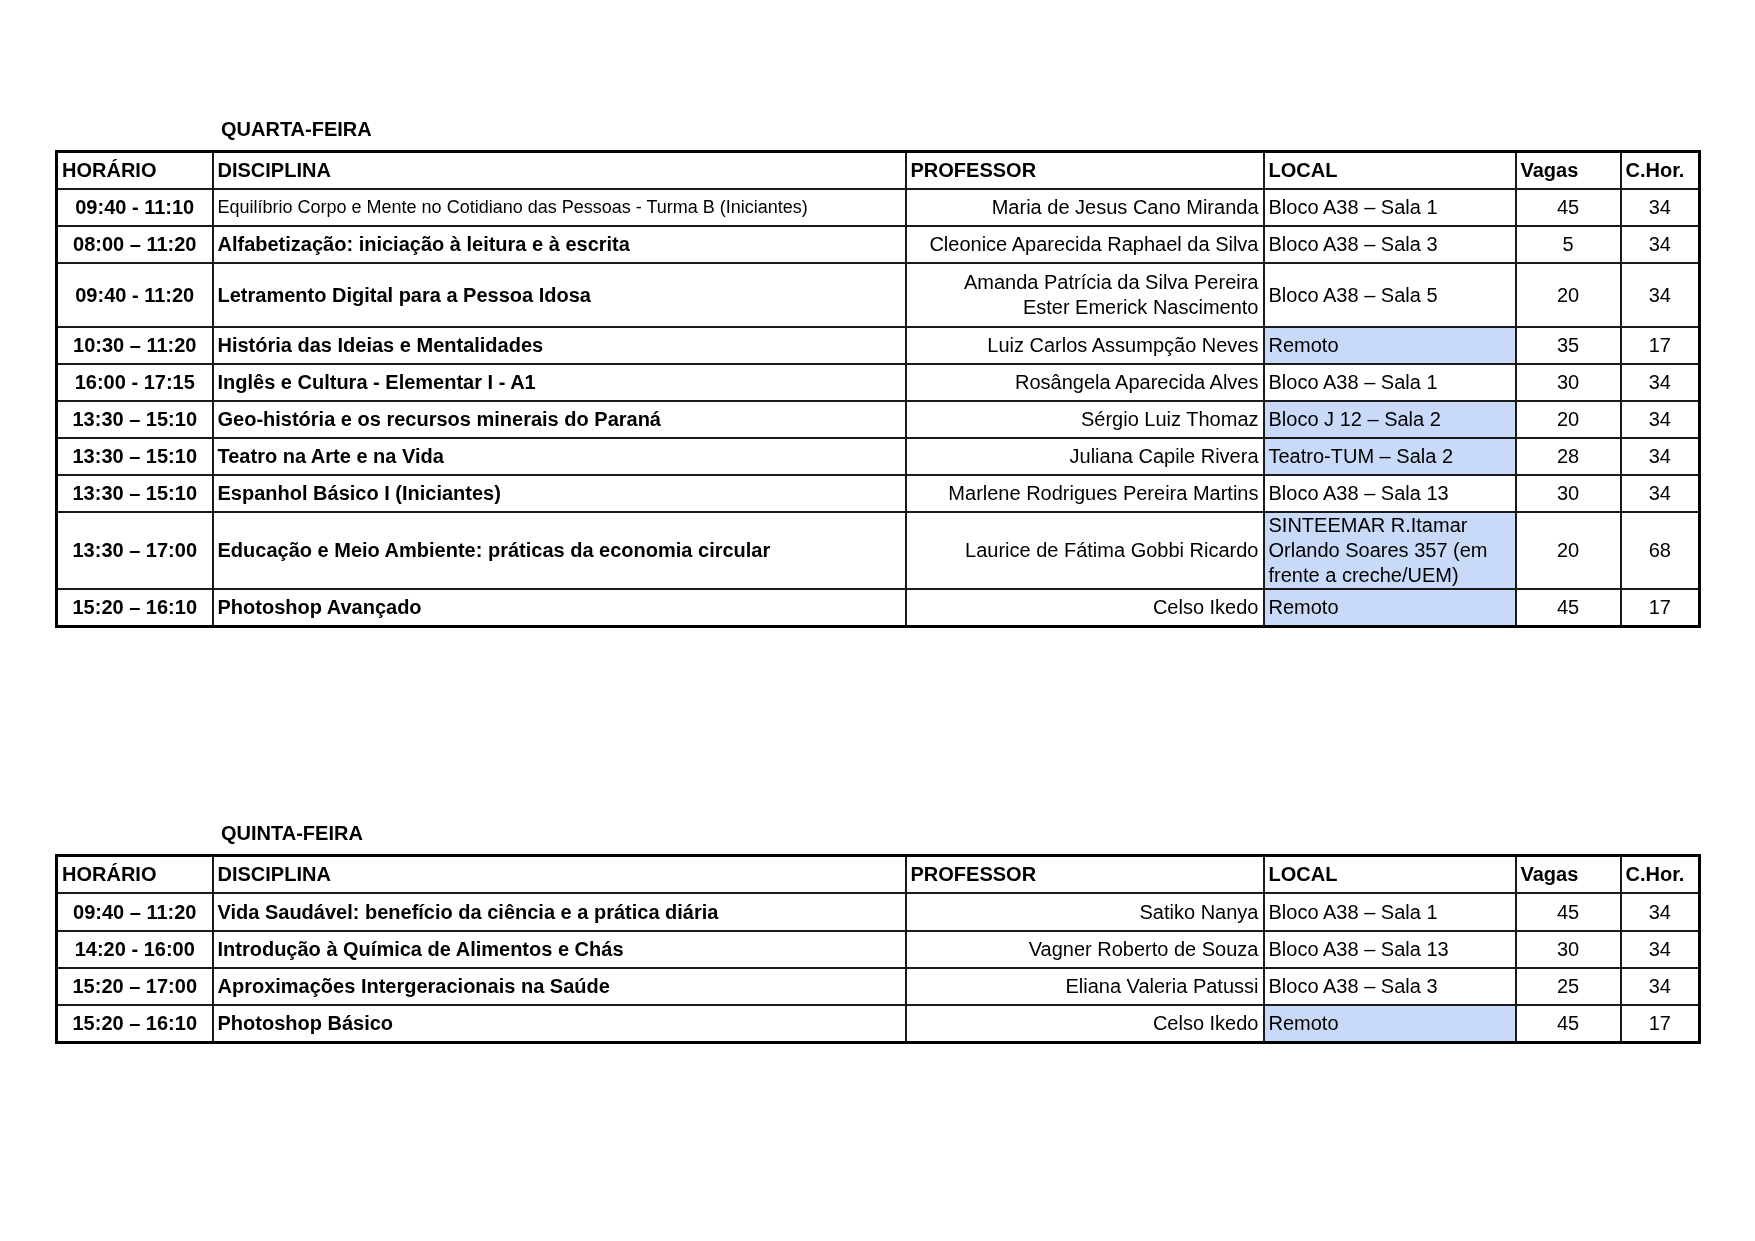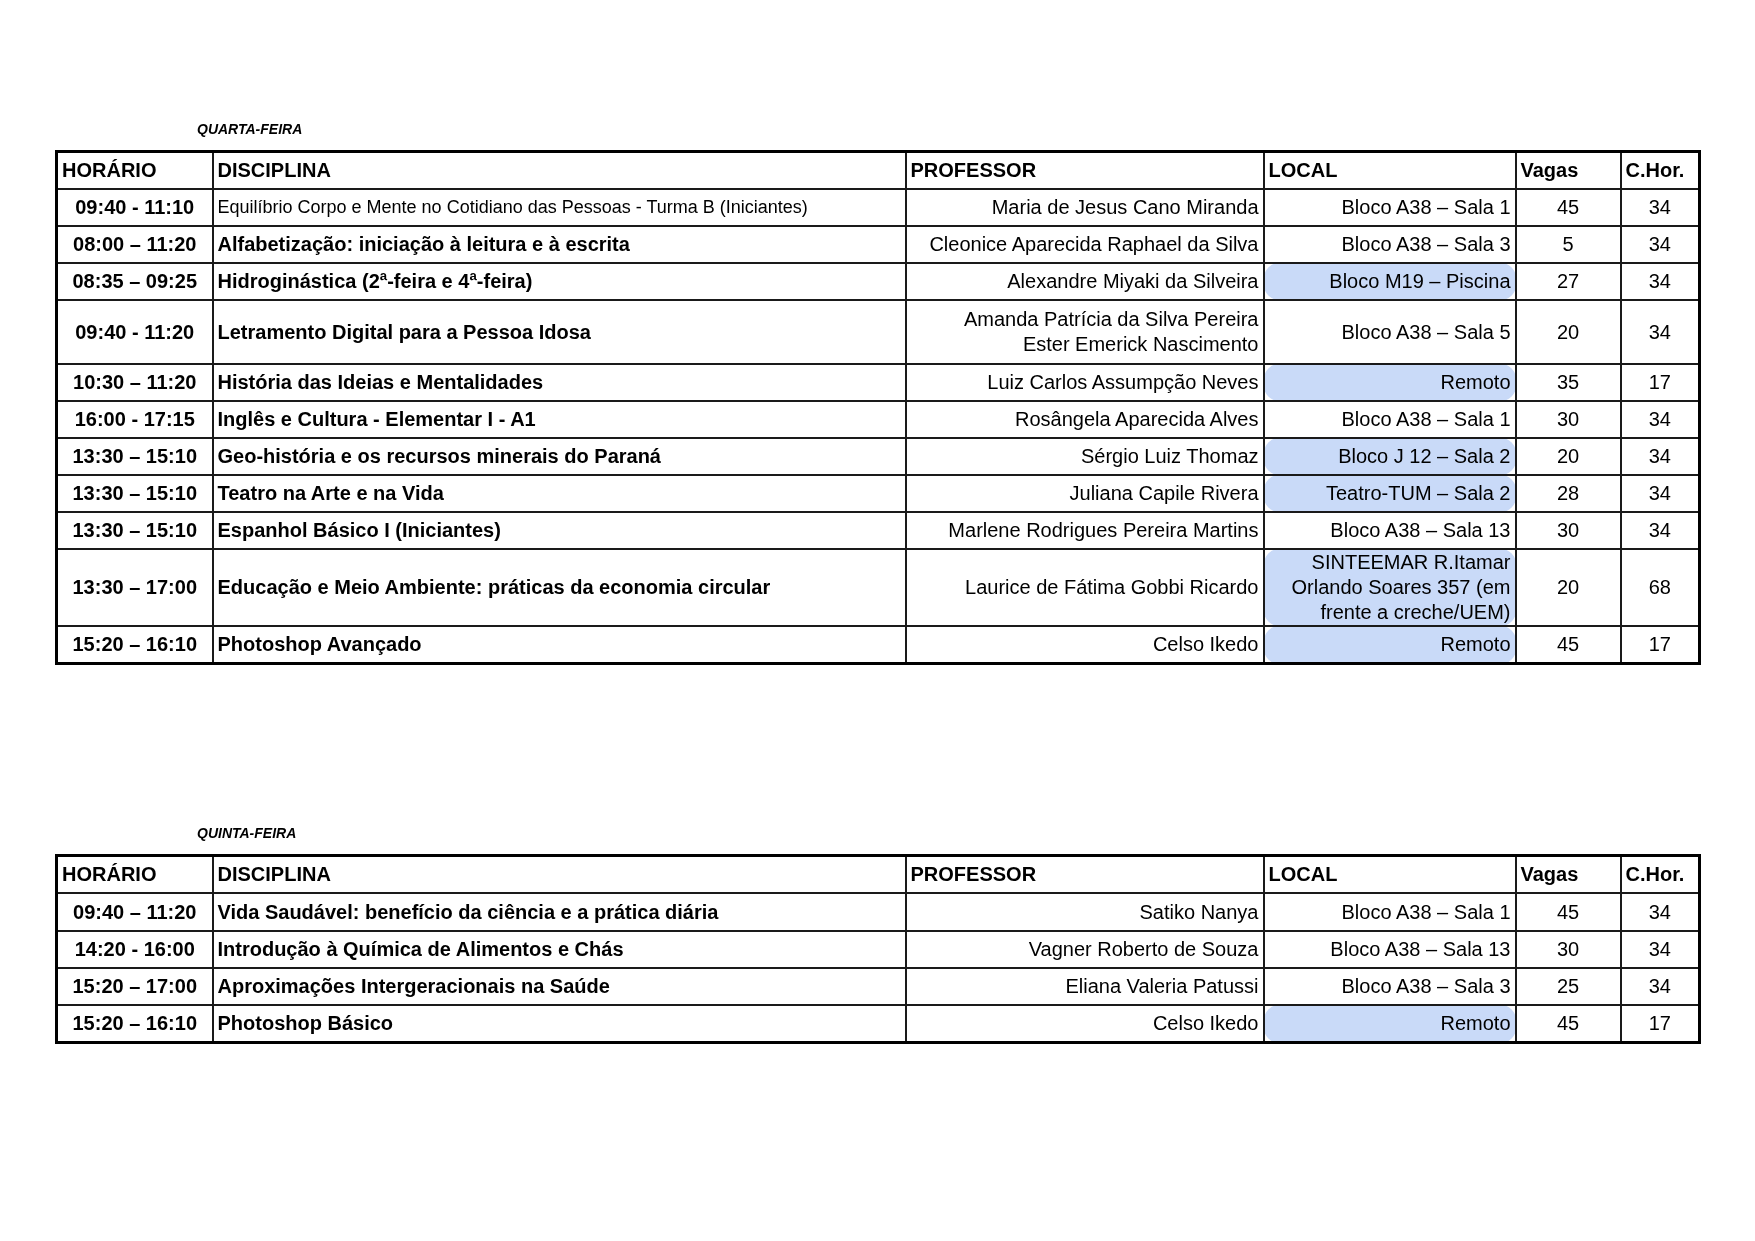--- a/index.html
+++ b/index.html
@@ -1,39 +1,39 @@
 <!DOCTYPE html>
 <html><head>
 <meta charset="utf-8">
 <style>
   html, body { margin: 0; padding: 0; background: #ffffff; }
   body {
     width: 1755px; height: 1241px; position: relative; overflow: hidden;
     font-family: "Liberation Sans", sans-serif; color: #000;
   }
   .day-title {
-    position: absolute; left: 197px;
-    font-weight: bold; font-size: 14px; line-height: 22px; font-style: italic;
+    position: absolute; left: 221px;
+    font-weight: bold; font-size: 20px; line-height: 22px;
   }
   table.sched {
     position: absolute; left: 55px; width: 1643px;
     border-collapse: collapse; table-layout: fixed;
     border: 3px solid #000;
   }
   table.sched td, table.sched th {
     border: 2px solid #1a1a1a; padding: 0 4px;
     font-size: 20px; line-height: 25px; vertical-align: middle;
     overflow: hidden; white-space: nowrap;
   }
   table.sched th { font-weight: bold; text-align: left; height: 35px; }
   td.time { font-weight: bold; text-align: center; }
   td.disc { font-weight: bold; text-align: left; padding-left: 3px; }
   td.disc.regular { font-weight: normal; font-size: 18px; }
   td.prof { text-align: right; padding-left: 4px; white-space: normal; }
-  td.local { text-align: right; white-space: normal; border-radius: 15px; }
+  td.local { text-align: left; white-space: normal; }
   td.local.hl { background: #c9daf8; }
   td.num { text-align: center; }
   tr.h39 td { height: 35px; }
   tr.h66 td { height: 62px; }
   tr.h78 td { height: 74px; }
   tr.h40 td { height: 36px; margin-left: 30px; }
   .line { display: block; }
 </style>
 </head>
 <body>
@@ -68,28 +68,20 @@
       <td class="num">34</td>
     </tr>
     <tr class="h39">
       <td class="time">08:00 – 11:20</td>
       <td class="disc">Alfabetização: iniciação à leitura e à escrita</td>
       <td class="prof">Cleonice Aparecida Raphael da Silva</td>
       <td class="local">Bloco A38 – Sala 3</td>
       <td class="num">5</td>
       <td class="num">34</td>
     </tr>
-    <tr class="h39">
-      <td class="time">08:35 – 09:25</td>
-      <td class="disc">Hidroginástica  (2ª-feira e 4ª-feira)</td>
-      <td class="prof">Alexandre Miyaki da Silveira</td>
-      <td class="local hl">Bloco M19 – Piscina</td>
-      <td class="num">27</td>
-      <td class="num">34</td>
-    </tr>
     <tr class="h66">
       <td class="time">09:40 - 11:20</td>
       <td class="disc">Letramento Digital para a Pessoa Idosa</td>
       <td class="prof">
         <span class="line">Amanda Patrícia da Silva Pereira</span>
         <span class="line">Ester Emerick Nascimento</span>
       </td>
       <td class="local">Bloco A38 – Sala 5</td>
       <td class="num">20</td>
       <td class="num">34</td>

